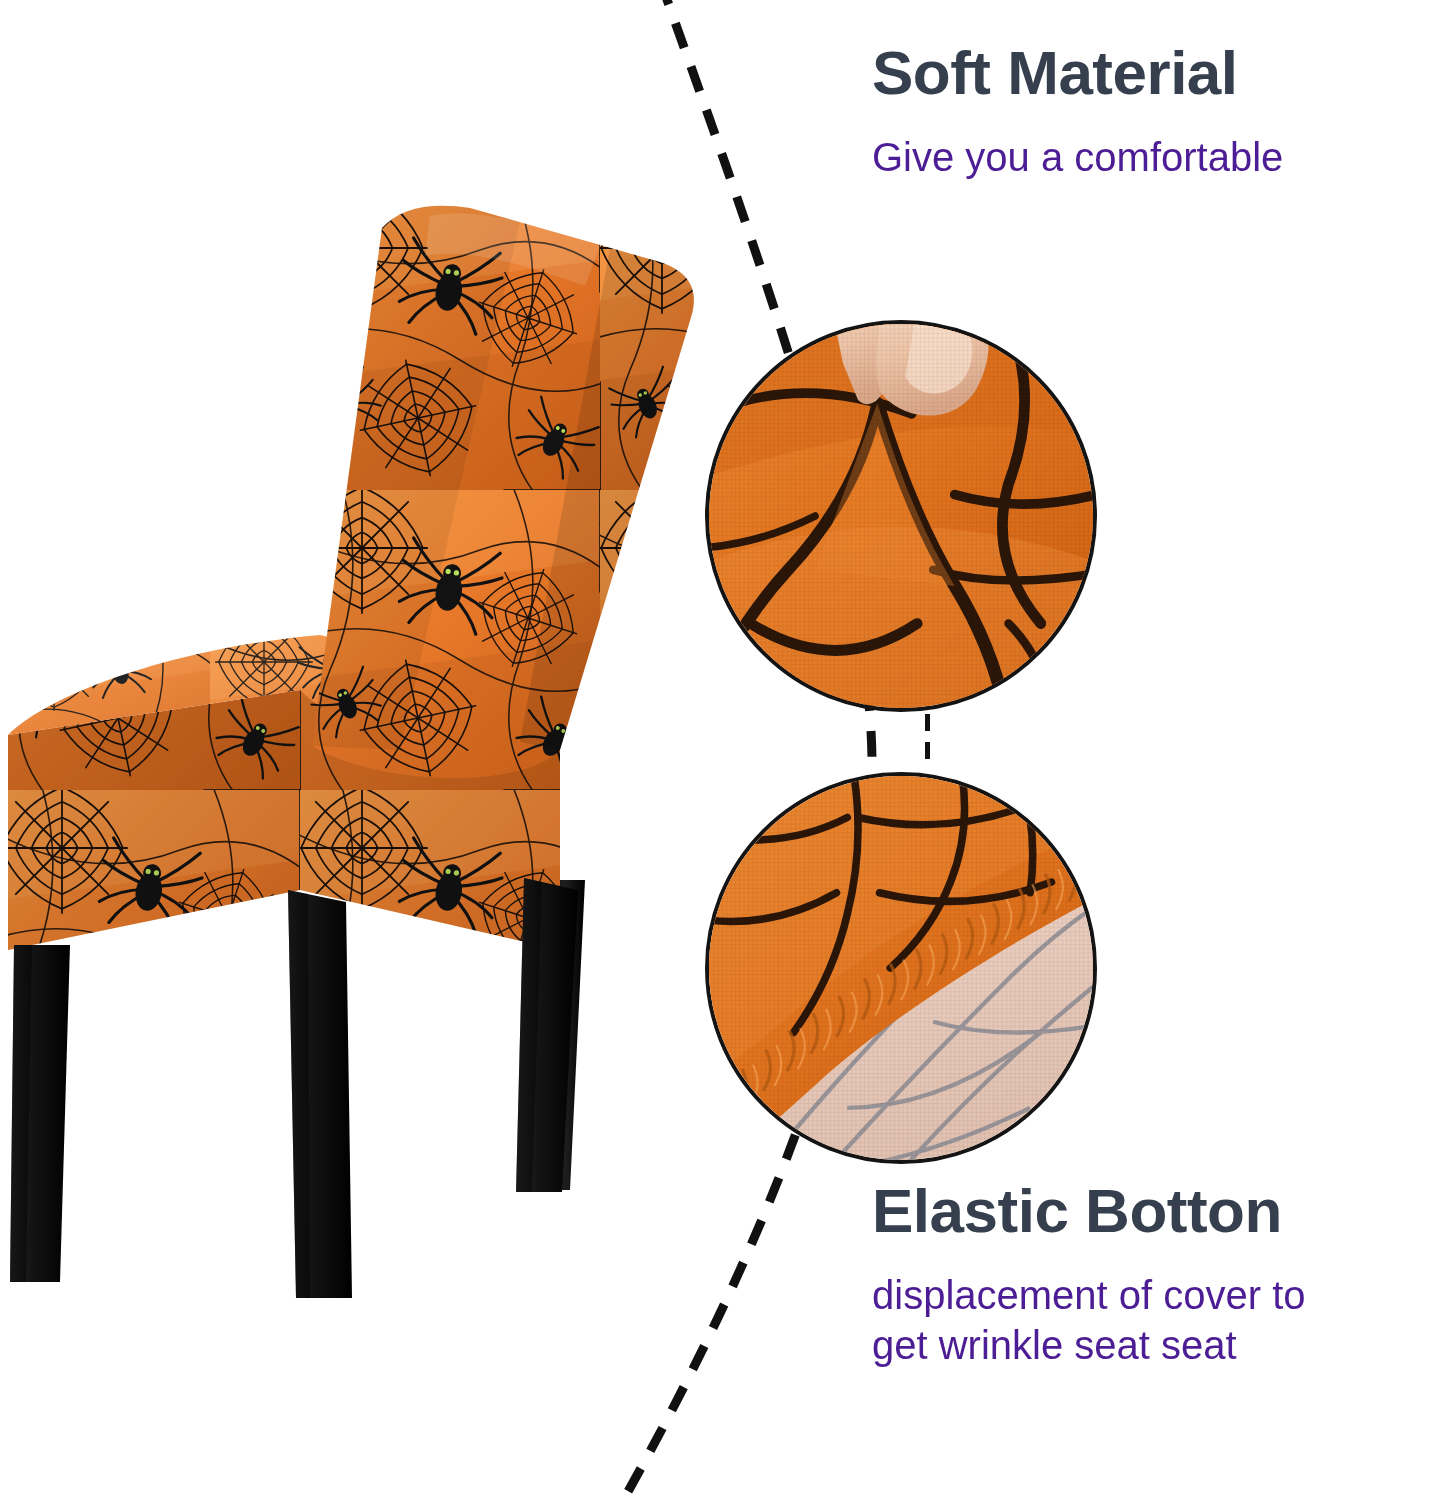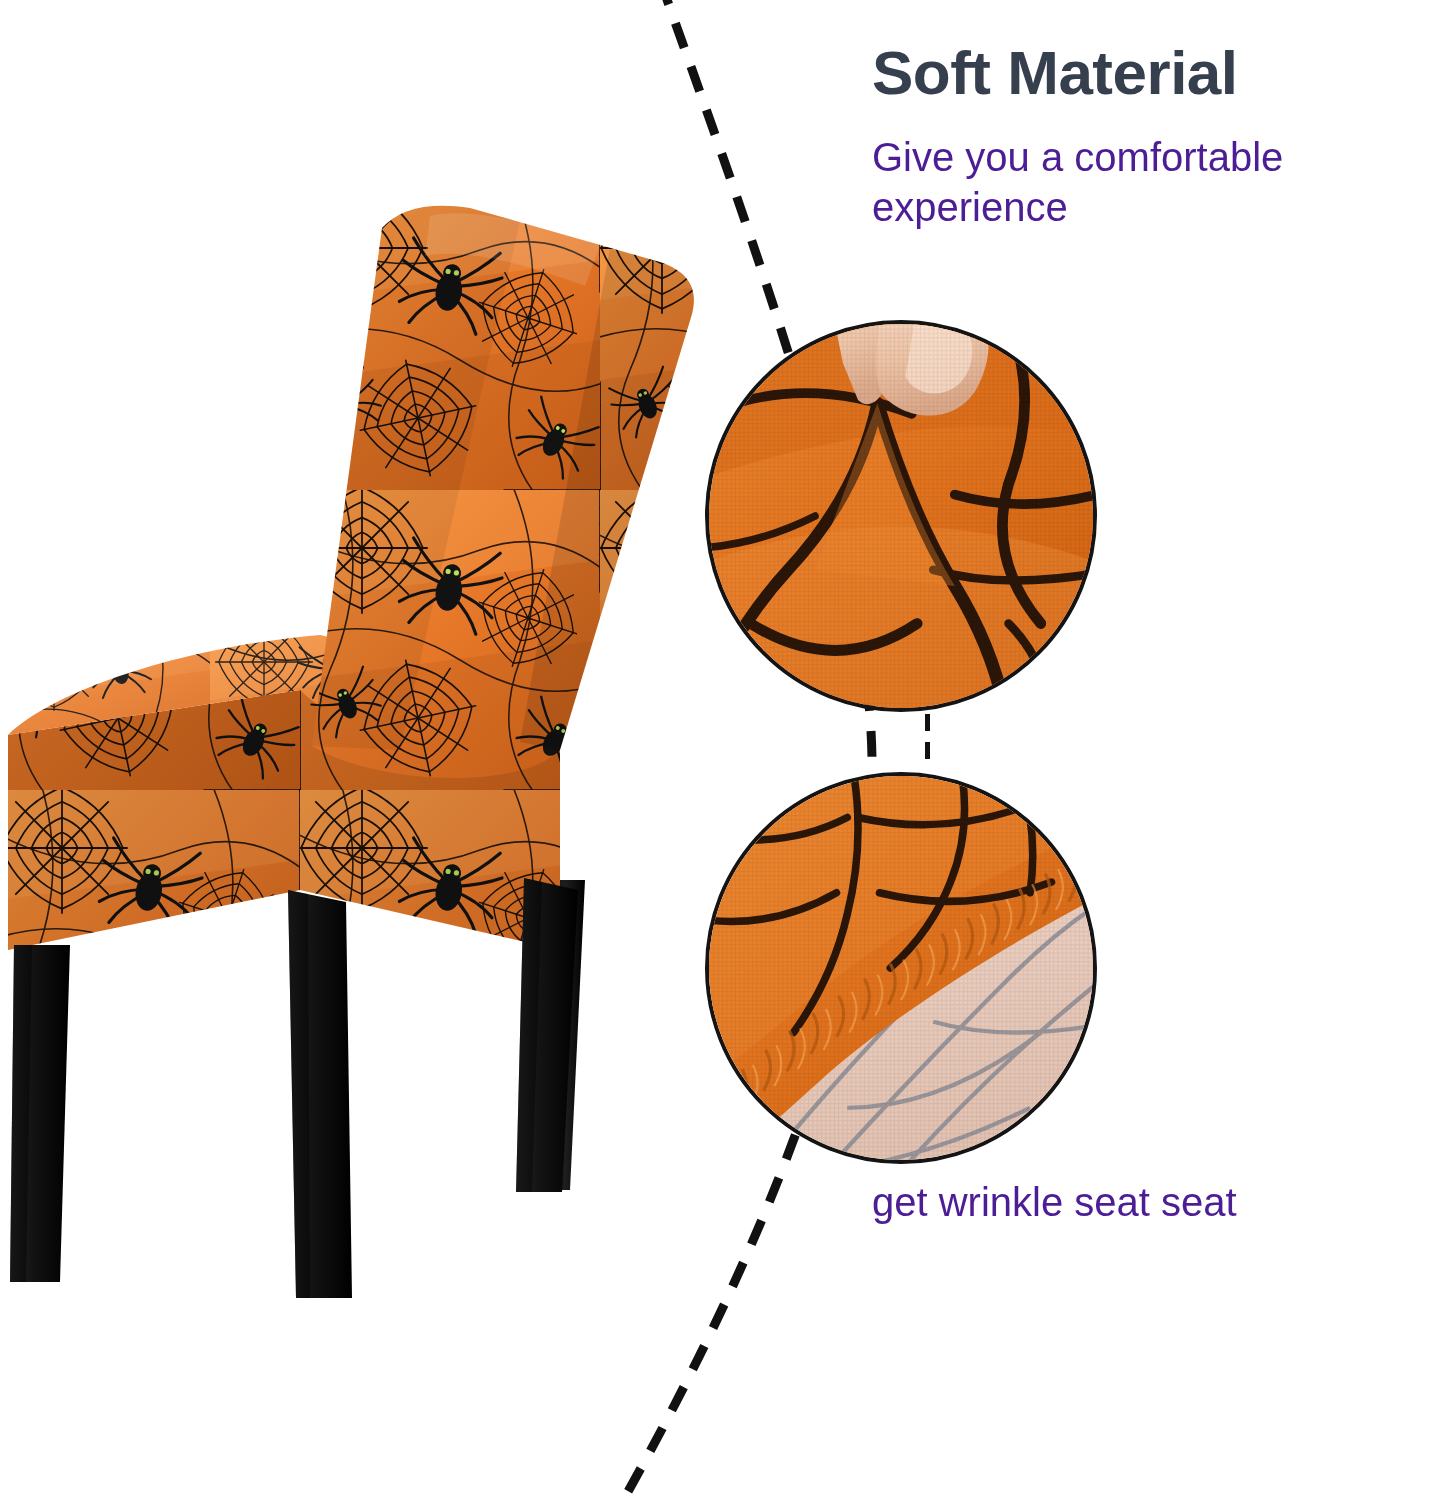--- a/index.html
+++ b/index.html
@@ -334,20 +334,21 @@
             <path d="M370 94 q10 18 -2 38"></path>
         </g>
       </g>
       <rect width="400" height="400" fill="url(#knit)"></rect>
     </svg>
   </div>
 
   <div class="txt" id="block-soft">
     <h1 class="heading">Soft Material</h1>
     <p class="body-text">Give you a comfortable</p>
-    <p class="body-text">experience</p>
   </div>
 
   <div class="txt" id="block-elastic">
+    <h1 class="heading">Elastic Botton</h1>
+    <p class="body-text">displacement of cover to</p>
     <p class="body-text">get wrinkle seat seat</p>
   </div>
 
 </div>
 
 </body></html>

